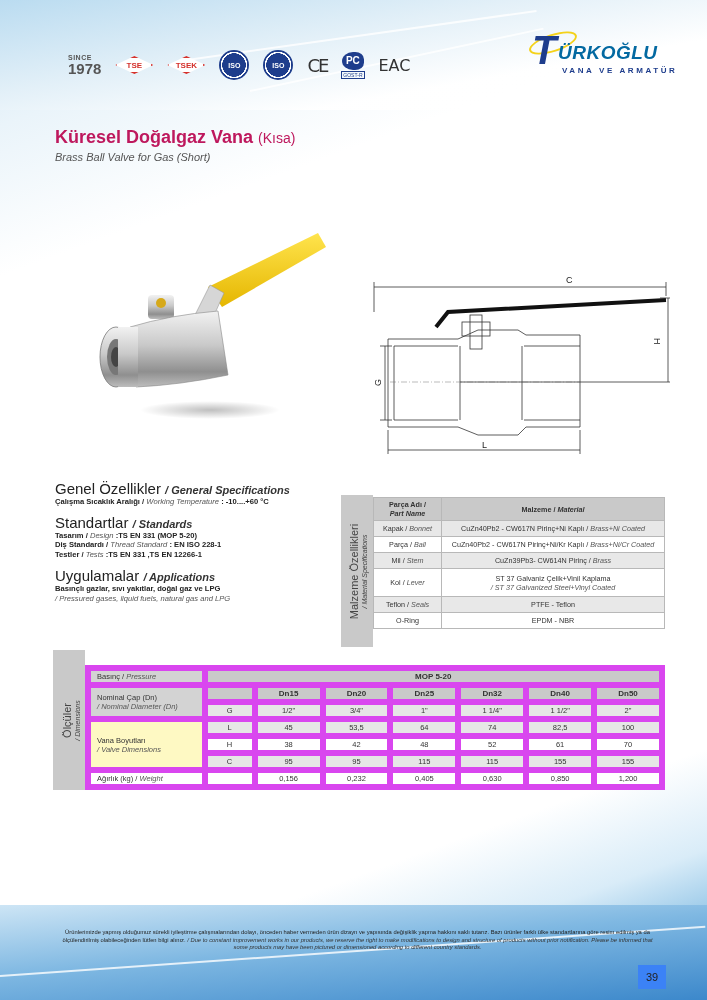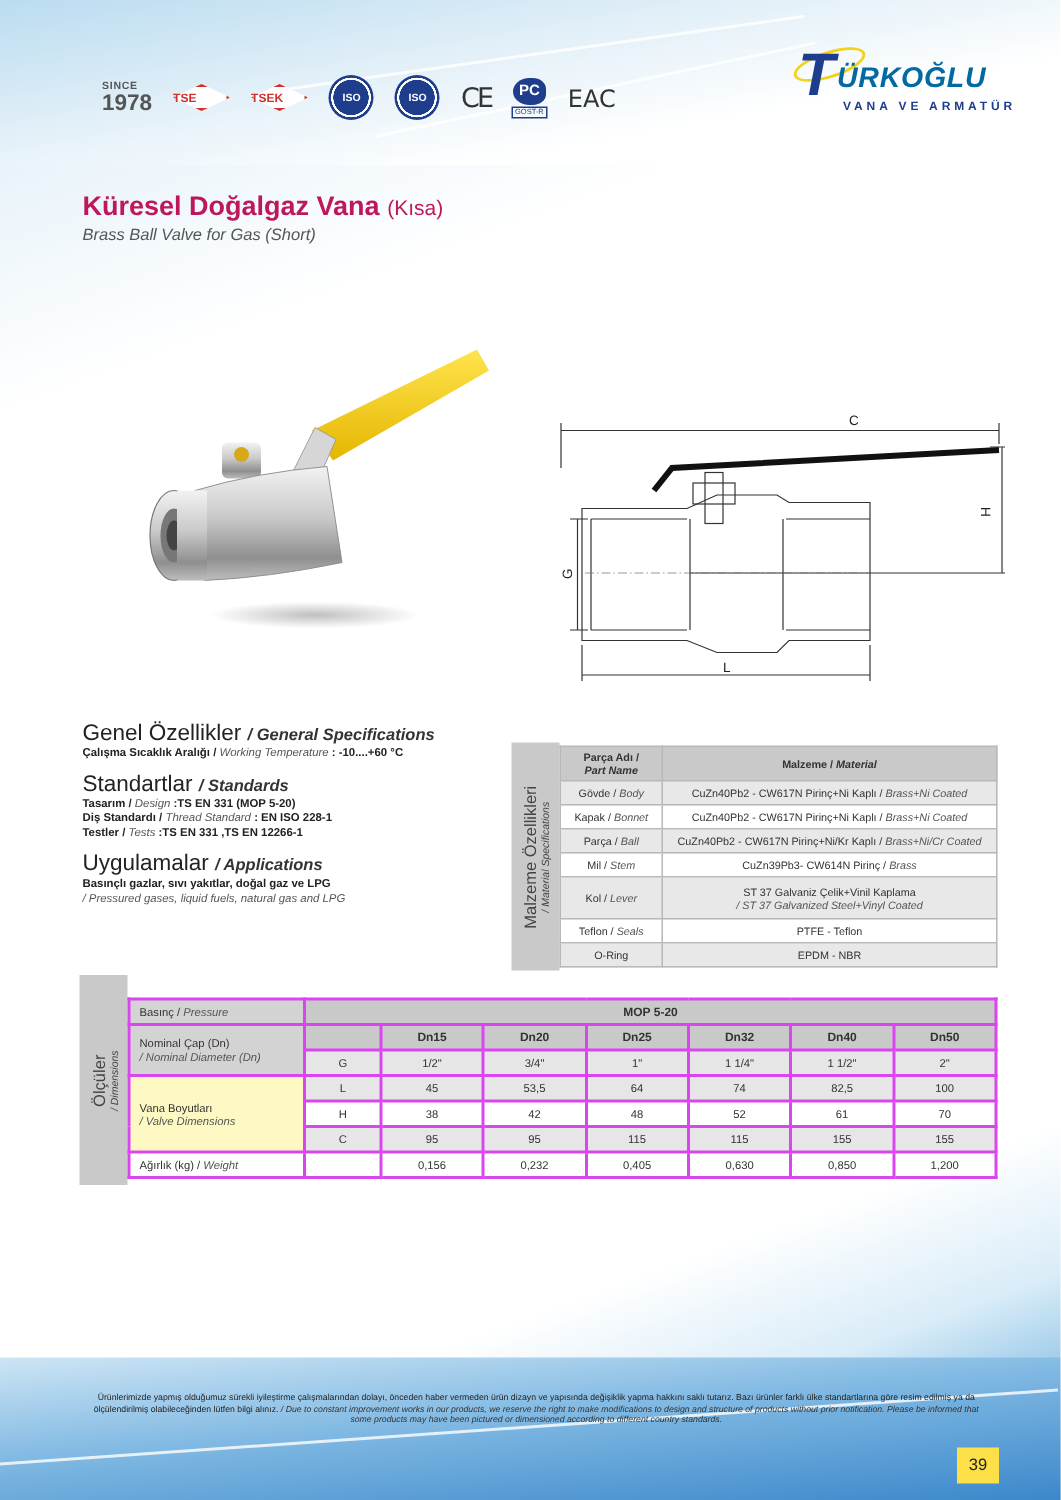--- a/index.html
+++ b/index.html
@@ -20,21 +20,21 @@
     position: absolute; left: 0; top: 905px; width: 707px; height: 95px;
     background: linear-gradient(175deg, #cde5f5 0%, #7fb8e2 45%, #3c88cb 100%);
   }
 
   
   .certs { position: absolute; left: 68px; top: 50px; display: flex; align-items: center; gap: 14px; }
   .since { display: flex; flex-direction: column; line-height: 1; color: #555; }
   .since .s1 { font-size: 7px; font-weight: bold; letter-spacing: .5px; }
   .since .s2 { font-size: 15px; font-weight: bold; }
   .diamond {
-    width: 38px; height: 18px; position: relative; display: flex; align-items: center; justify-content: flex-start;
+    width: 38px; height: 18px; position: relative; display: flex; align-items: center; justify-content: center;
   }
   .diamond::before {
     content: ""; position: absolute; inset: 0;
     border: 2px solid #d4302b;
     clip-path: polygon(50% 0, 100% 50%, 50% 100%, 0 50%);
     background: #fff;
   }
   .diamond span { position: relative; font-size: 8px; font-weight: bold; color: #d4302b; }
   .iso {
     width: 30px; height: 30px; border-radius: 50%;
@@ -99,39 +99,39 @@
 
   
   .dim-side {
     position: absolute; left: 53px; top: 650px; width: 32px; height: 140px;
     background: #c9c9c9; display: flex; align-items: center; justify-content: center;
   }
   .dim {
     position: absolute; left: 85px; top: 665px; width: 580px;
     font-size: 7.5px; color: #333; text-align: center;
   }
-  .dim td { border: 2px solid #d946ef; height: 17px; padding: 0 2px; }
+  .dim td { border: 6px solid #d946ef; height: 17px; padding: 0 2px; }
   .dim .lbl { text-align: left; background: #d3d3d3; padding-left: 6px; width: 120px; }
   .dim .lbl i { color: #555; }
   .dim .hdr { background: #c9c9c9; font-weight: bold; font-size: 8px; }
   .dim .shade td { background: #e6e6e6; }
   .dim .white td { background: #fff; }
   .dim .dncol { width: 70px; }
   .dim .gcol { width: 52px; }
 
   
   .disclaimer {
     position: absolute; left: 60px; top: 929px; width: 595px;
     font-size: 5.8px; line-height: 1.3; color: #222; text-align: center;
   }
   .disclaimer i { color: #333; }
 
   .pagenum {
     position: absolute; left: 638px; top: 965px; width: 28px; height: 24px;
-    background: #fde047; font-size: 11px; color: #222;
+    background: #3b82f6; font-size: 11px; color: #222;
     display: flex; align-items: center; justify-content: center;
   }
 </style>
 </head>
 <body>
 
 <div class="top-band"></div>
 <div class="streak" style="left:180px;top:60px;width:360px;transform:rotate(-8deg);"></div>
 <div class="streak" style="left:250px;top:90px;width:300px;transform:rotate(-12deg);"></div>
 <div class="bottom-band"></div>
@@ -297,24 +297,20 @@
     <th class="c1">
       <span>Parça Adı /</span><br>
       <i>Part Name</i>
     </th>
     <th>
       <span>Malzeme /</span>
       <i>Material</i>
     </th>
   </tr>
   <tr>
-    <td><span>Gövde /</span> <i>Body</i></td>
-    <td><span>CuZn40Pb2 - CW617N Pirinç+Ni Kaplı /</span> <i>Brass+Ni Coated</i></td>
-  </tr>
-  <tr>
     <td><span>Kapak /</span> <i>Bonnet</i></td>
     <td><span>CuZn40Pb2 - CW617N Pirinç+Ni Kaplı /</span> <i>Brass+Ni Coated</i></td>
   </tr>
   <tr>
     <td><span>Parça /</span> <i>Ball</i></td>
     <td><span>CuZn40Pb2 - CW617N Pirinç+Ni/Kr Kaplı /</span> <i>Brass+Ni/Cr Coated</i></td>
   </tr>
   <tr>
     <td><span>Mil /</span> <i>Stem</i></td>
     <td><span>CuZn39Pb3- CW614N Pirinç /</span> <i>Brass</i></td>

